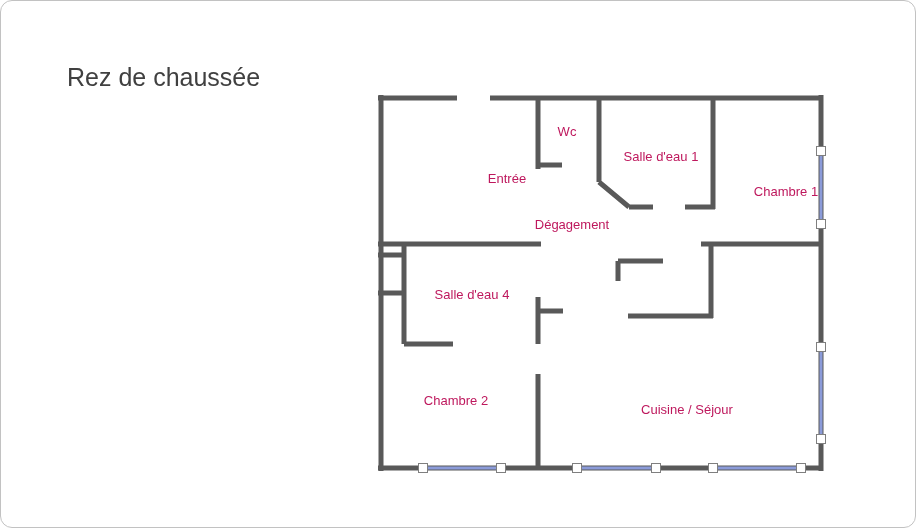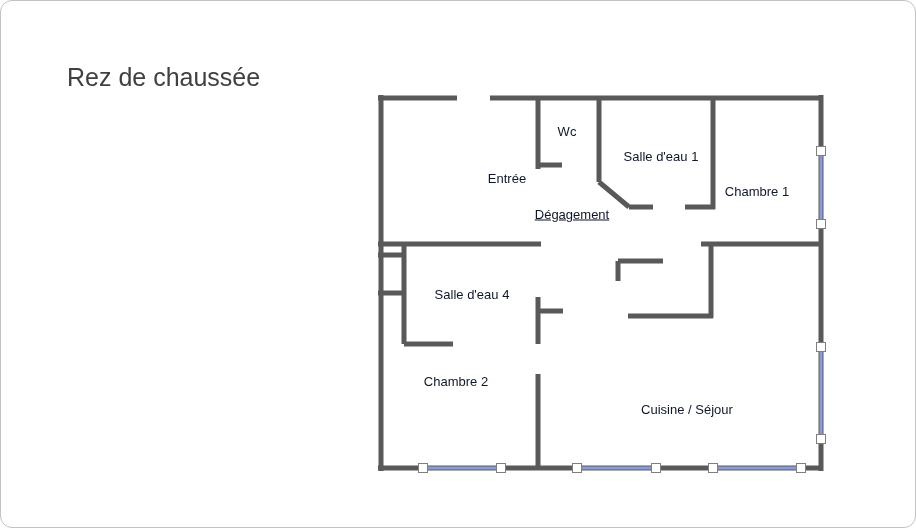--- a/index.html
+++ b/index.html
@@ -24,21 +24,21 @@
   }
   .floorplan-svg{
     position:absolute;
     left:0;top:0;
     width:916px;height:528px;
   }
   .room-label{
     position:absolute;
     transform:translate(-50%,-50%);
     font-size:13px;
-    color:#0f172a;
+    color:#be185d;
     white-space:nowrap;
   }
 </style>
 </head>
 <body>
 
 <div class="slide">
 
   <h1 class="page-title">Rez de chaussée</h1>
 
@@ -89,23 +89,23 @@
       <rect x="795.5" y="462.5" width="9" height="9"></rect>
     </g>
   </svg>
 
   <div class="room-label" style="left:458px;top:177px;margin-left:48px;">Entrée</div>
 
   <div class="room-label" style="left:566px;top:130px;">Wc</div>
 
   <div class="room-label" style="left:660px;top:155px;text-align:right;">Salle d'eau 1</div>
 
-  <div class="room-label" style="left:756px;top:190px;text-align:right;">Chambre 1</div>
+  <div class="room-label" style="left:785px;top:190px;text-align:right;">Chambre 1</div>
 
-  <div class="room-label" style="left:571px;top:213px;text-decoration:underline;">Dégagement</div>
+  <div class="room-label" style="left:571px;top:223px;">Dégagement</div>
 
   <div class="room-label" style="left:471px;top:293px;">Salle d'eau 4</div>
 
-  <div class="room-label" style="left:455px;top:380px;">Chambre 2</div>
+  <div class="room-label" style="left:455px;top:399px;">Chambre 2</div>
 
   <div class="room-label" style="left:686px;top:408px;">Cuisine / Séjour</div>
 
 </div>
 
 </body></html>

